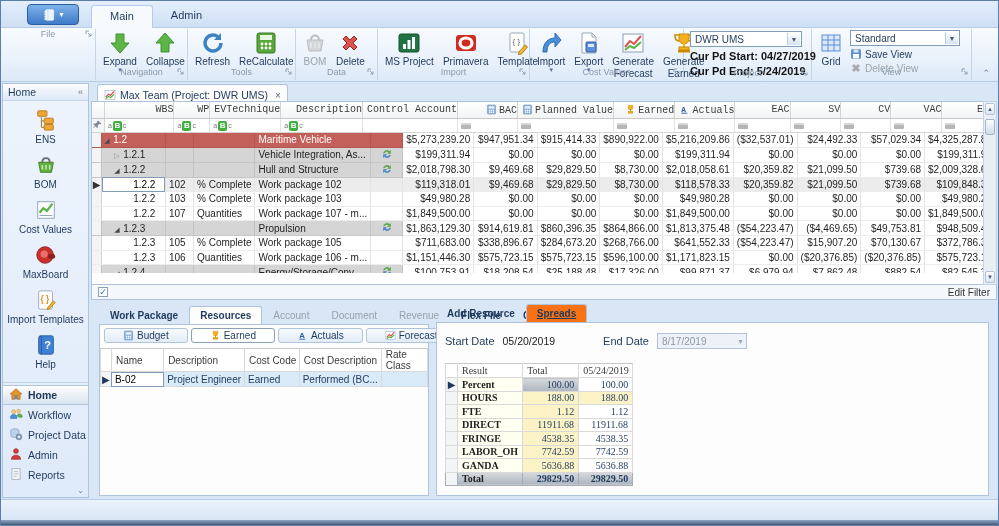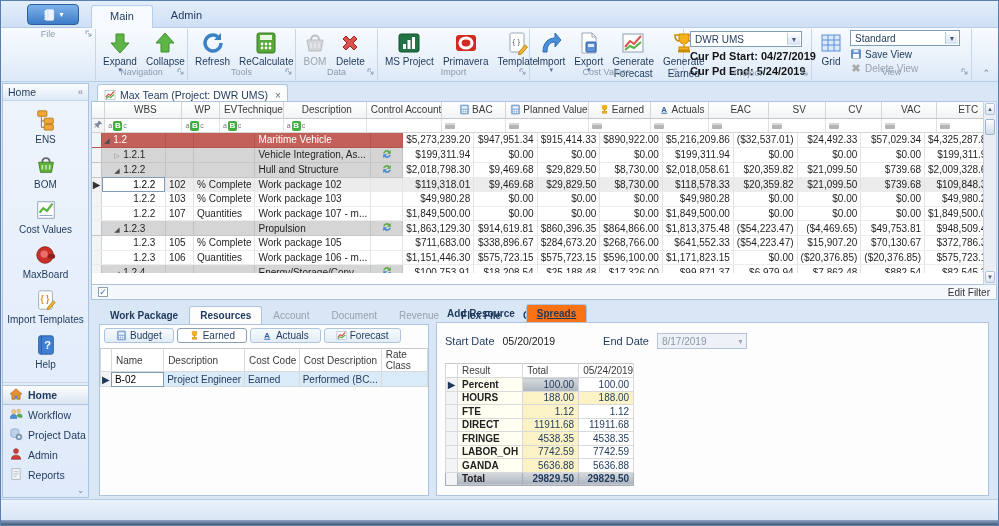--- a/index.html
+++ b/index.html
@@ -52,21 +52,21 @@
 
   
   .main { position:absolute; left:90px; top:82px; width:906px; height:415px; }
   .doc-tabbar { position:absolute; left:6px; top:1px; height:17px; display:flex; }
   .doc-tab { display:flex; align-items:flex-end; gap:4px; background:#fdfdfd; border:1px solid #aec4dc; border-bottom:none; border-radius:3px 3px 0 0; padding:0 6px; font-size:10.5px; color:#1e395b; cursor:pointer; }
   .doc-tab svg { width:12px; height:12px; }
   .doc-close { color:#5a6a80; font-size:10px; margin-left:3px; cursor:pointer; }
 
   .gridbox { position:absolute; left:0; top:18px; width:906px; height:184px; background:#fff; border:1px solid #aec4dc; }
   table.grid { border-collapse:collapse; table-layout:fixed; }
-  .grid th { height:16px; background:linear-gradient(#ffffff,#f1f3f5); border-right:1px solid #d5d5d5; border-bottom:1px solid #c8c8c8; font-size:10px; font-weight:normal; color:#3b3b3b; text-align:center; padding:0 0 0 4px; white-space:nowrap; overflow:hidden; }
+  .grid th { height:16px; background:linear-gradient(#ffffff,#f1f3f5); border-right:1px solid #d5d5d5; border-bottom:1px solid #c8c8c8; font-size:10px; font-weight:normal; color:#3b3b3b; text-align:right; padding:0 0 0 4px; white-space:nowrap; overflow:hidden;font-family:Liberation Mono, monospace; }
   .grid th .hic { display:inline-block; width:11px; height:11px; vertical-align:-2px; margin-right:2px; }
   .grid th .hic svg { width:11px; height:11px; }
   .grid td { height:14.5px; font-size:10px; color:#1f1f1f; border-right:1px solid #e3e3e3; border-bottom:1px solid #ececec; padding:0 3px; white-space:nowrap; overflow:hidden; background:#fff; }
   .grid td.num { text-align:right; }
   .grid td.ind { background:#f3f4f5 !important; border-right:1px solid #d5d5d5; text-align:center; color:#333; padding:0; }
   .grid tr.frow td { background:#fff; border-bottom:1px solid #d5d5d5; height:14px; }
   .row-red td:nth-child(-n+6) { background:#c4605a; color:#fff; border-right:1px solid #b35550; border-bottom:1px solid #b35550; }
   .row-group td:nth-child(-n+6) { background:#d5d5d5; border-right:1px solid #c2c2c2; border-bottom:1px solid #c6c6c6; }
   .row-current td { background:#ececec; }
   .tg { display:inline-block; width:9px; font-size:7px; color:#4a4a4a; }
@@ -88,38 +88,38 @@
   .editfilter { font-size:10px; color:#333; cursor:pointer; }
 
   
   .btabs { position:absolute; left:8px; top:223px; display:flex; height:18px; }
   .btab { padding:3px 10px 0; font-size:10px; font-weight:bold; color:#1e395b; border:1px solid transparent; cursor:pointer; }
   .btab.active { background:#fdfdfd; border:1px solid #aec4dc; border-bottom:none; border-radius:3px 3px 0 0; }
   .btab.dis { color:#9aa2ab; font-weight:normal; }
 
   .res-panel { position:absolute; left:8px; top:241px; width:330px; height:172px; background:#fdfdfd; border:1px solid #aec4dc; }
   .subtabs { display:flex; gap:3px; padding:3px 4px; }
-  .subtab { display:flex; align-items:center; gap:3px; border:1px solid #aec4dc; border-radius:3px; background:linear-gradient(#f6fafd,#e2ecf7); padding:1px 11px; font-size:10px; color:#1e395b; cursor:pointer; }
+  .subtab { display:flex; align-items:center; gap:3px; border:1px solid #aec4dc; border-radius:3px; background:linear-gradient(#f6fafd,#e2ecf7); padding:1px 18px; font-size:10px; color:#1e395b; cursor:pointer; }
   .subtab.active { background:#fff; border-color:#8aa0b8; }
   .subtab svg { width:11px; height:11px; }
   table.rtable { border-collapse:collapse; table-layout:fixed; margin-top:2px; }
   .rtable th { height:15px; background:#fff; border:1px solid #d9d9d9; border-top:1px solid #c8c8c8; font-size:10px; font-weight:normal; color:#3b3b3b; text-align:left; padding-left:4px; }
   .rtable td { height:15px; font-size:10px; border:1px solid #d9d9d9; padding:0 3px; background:#d9eaf8; white-space:nowrap; overflow:hidden; }
   .rtable td.ind { background:#f3f4f5; text-align:center; padding:0; }
 
   .spread-tabs { position:absolute; left:345px; top:221px; display:flex; height:18px; }
   .sp-tab { padding:3px 10px 0; font-size:10px; font-weight:bold; color:#1e395b; border:1px solid transparent; cursor:pointer; }
   .sp-tab.active { background:#f97316; border:1px solid #aec4dc; border-bottom:none; border-radius:3px 3px 0 0;text-decoration:underline; }
   .spread-panel { position:absolute; left:345px; top:239px; width:553px; height:174px; background:#fdfdfd; border:1px solid #aec4dc; }
   .daterow { display:flex; align-items:center; gap:8px; padding:10px 8px 6px; }
   .dlabel { font-size:11px; font-weight:normal; color:#1e395b; }
   .dval { font-size:10.5px; color:#222; margin-right:40px; }
   .dcombo { width:90px; height:16px; background:#eef2f8; border:1px solid #b3c4d9; color:#8a97a8; font-size:10px; display:flex; align-items:center; padding-left:4px; position:relative; }
   .dcombo .cara { position:absolute; right:2px; font-size:7px; color:#9aa7b8; }
-  table.sptable { border-collapse:collapse; table-layout:fixed; margin:8px 0 0 8px; }
+  table.sptable { border-collapse:collapse; table-layout:fixed; margin:8px 0 0 8px;font-family:Liberation Serif, serif; }
   .sptable th { height:14px; background:#fff; border:1px solid #d9d9d9; border-top:1px solid #c8c8c8; font-size:10px; font-weight:normal; color:#3b3b3b; text-align:left; padding-left:4px; }
   .sptable td { height:13.5px; font-size:10px; border:1px solid #d9d9d9; padding:0 4px; background:#fff; white-space:nowrap; }
   .sptable td.lbl { background:#fffff2; font-weight:bold; color:#222; }
   .sptable td.num { text-align:right; }
   .sptable td.ylw { background:#fbf3c6; }
   .sptable td.gry { background:linear-gradient(#d6dade,#aeb5bf); }
   .sptable td.ind { background:#f3f4f5; text-align:center; padding:0; }
   .sptable tr.totalrow td { background:linear-gradient(#d6dade,#aeb5bf); font-weight:bold; border-color:#a8aeb8; }
   .sptable tr.totalrow td.ind { background:#f3f4f5; }
 

